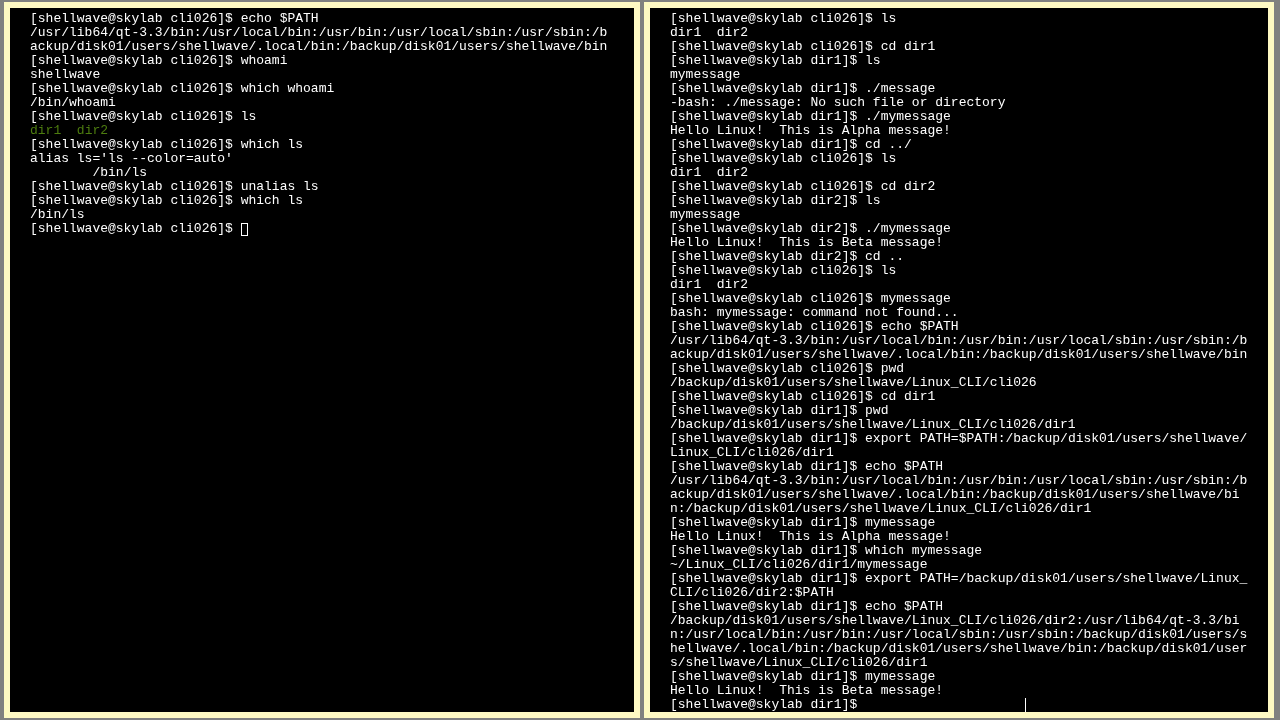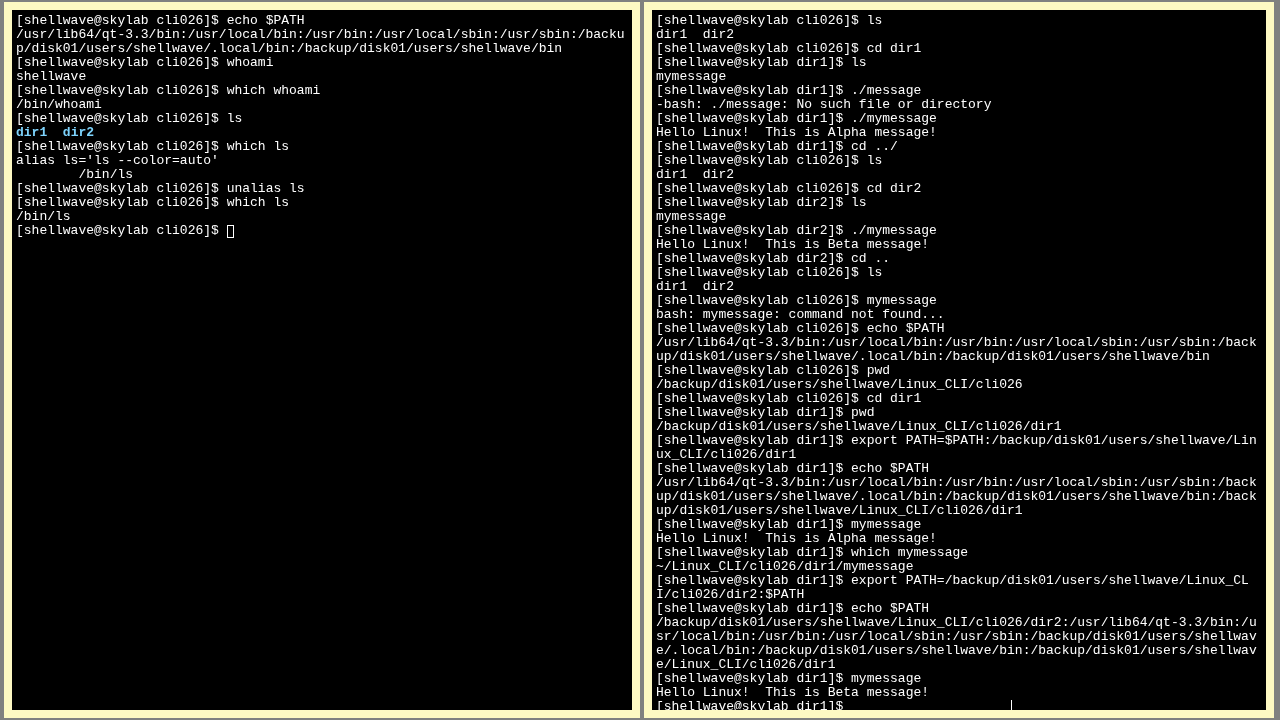--- a/index.html
+++ b/index.html
@@ -9,37 +9,37 @@
     height: 720px;
     display: flex;
     font-family: "Courier New", monospace;
     font-size: 13px;
     line-height: 14px;
     overflow: hidden;
   }
   .term {
     background: #000;
     color: #fff;
-    border: 8px solid #fef9c3;
-    padding: 4px 4px;
+    border: 6px solid #fef9c3;
+    padding: 4px 20px;
     white-space: pre-wrap;
     word-break: break-all;
     overflow: hidden;
   }
   .term-left {
     width: 636px;
     height: 716px;
     margin: 2px 2px 2px 4px;
   }
   .term-right {
     width: 630px;
     height: 716px;
     margin: 2px 4px 2px 2px;
   }
-  .dir { color: #7dd3fc; font-weight: bold; }
+  .dir { color: #4d7c0f; font-weight: normal; }
   .cursor {
     display: inline-block;
     width: 7px;
     height: 13px;
     border: 1px solid #fff;
     vertical-align: text-bottom;
   }
   .ibeam {
     display: inline-block;
     width: 1px;

